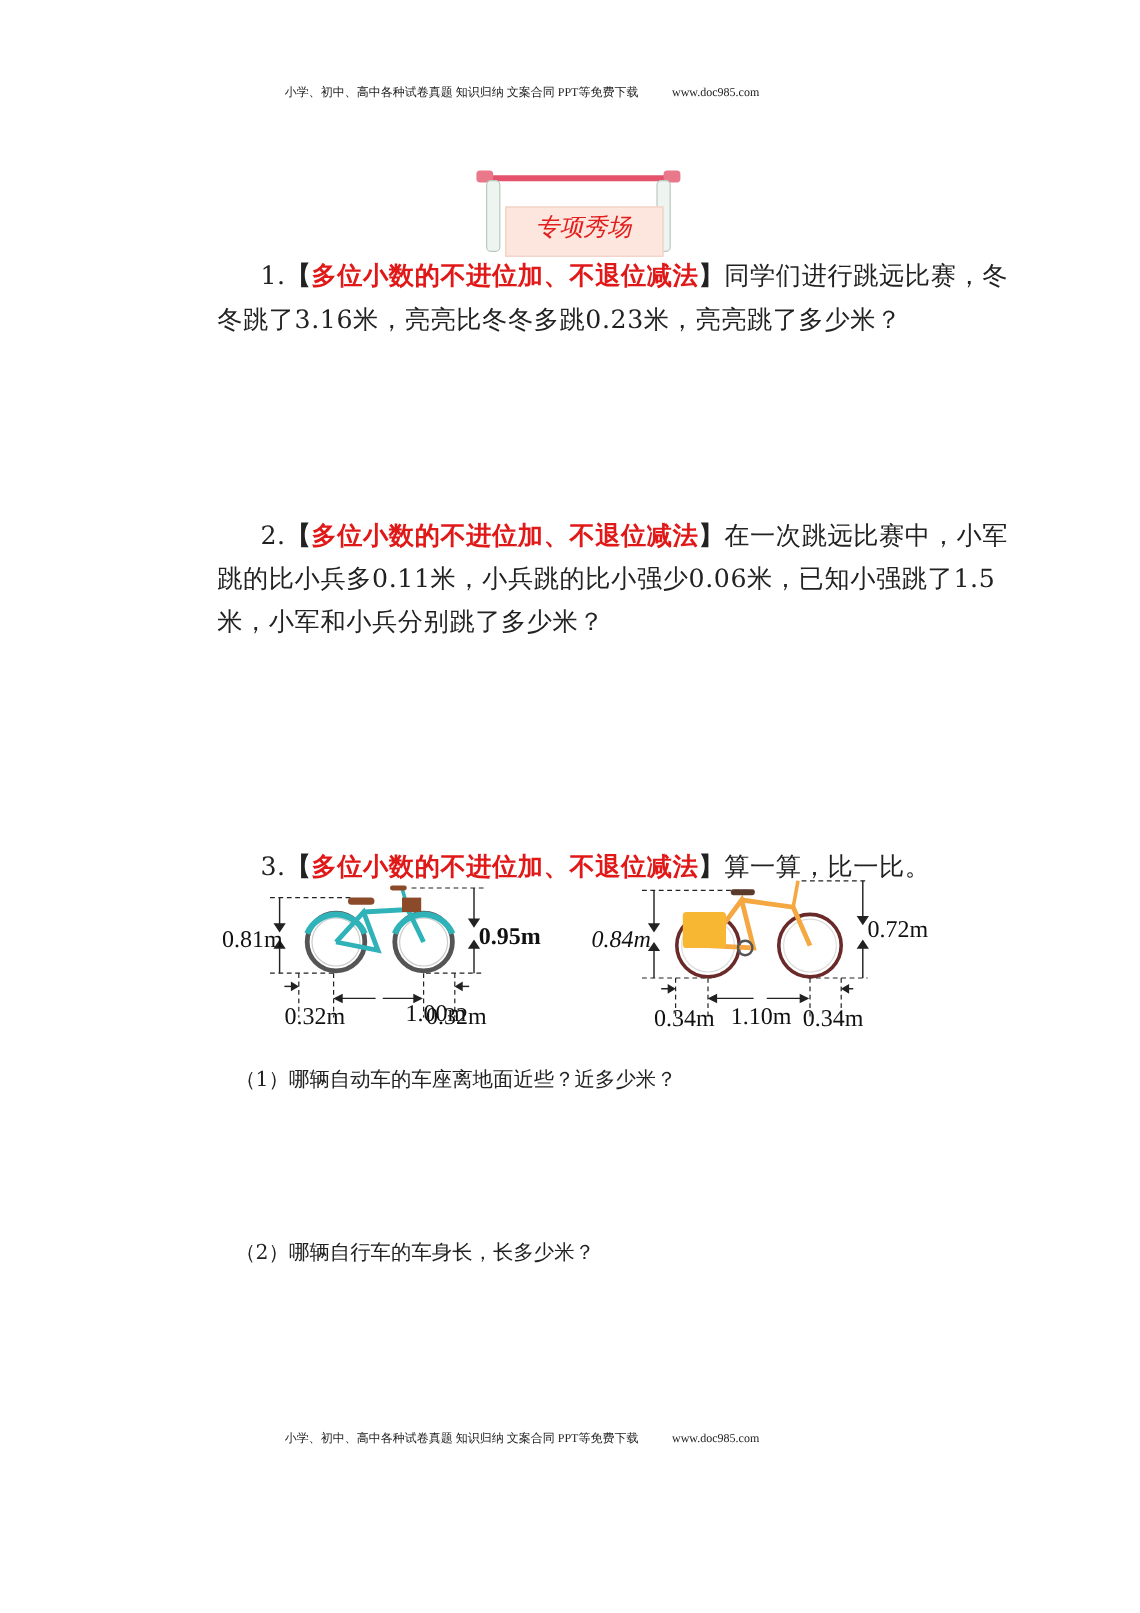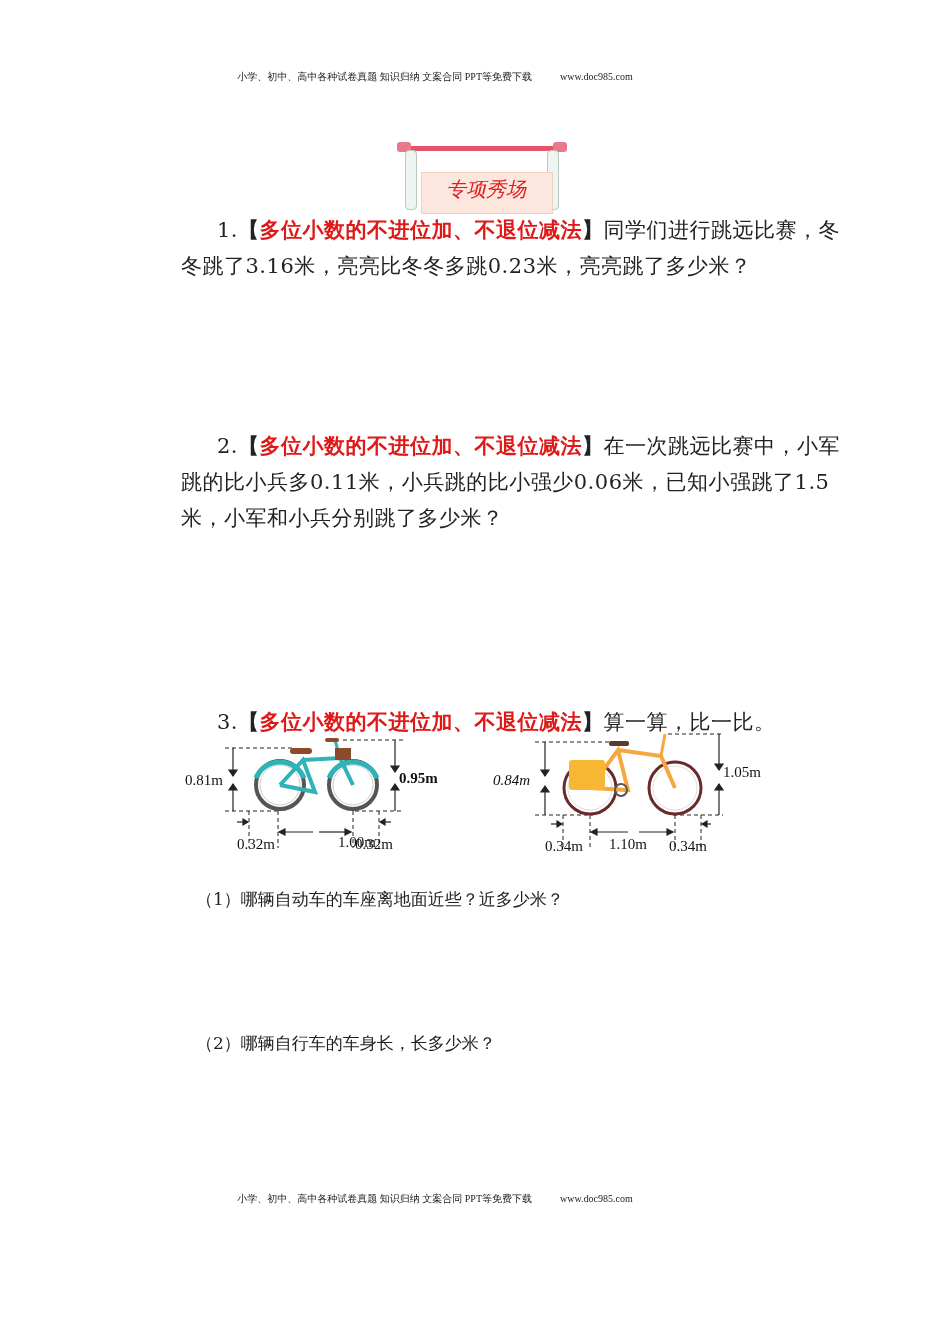--- a/index.html
+++ b/index.html
@@ -14,21 +14,21 @@
   .banner .pole { position:absolute; top:10px; width:10px; height:58px; background:#eef4f0; border:1px solid #b9c9be; border-radius:4px; }
   .banner .panel { position:absolute; left:26px; top:32px; width:130px; height:40px; background:#fde6dd; border:1px solid #f0cfc3; }
   .banner .title { position:absolute; left:26px; top:36px; width:130px; text-align:center; font-size:20px; color:#e11d1d;
                    font-family:"DejaVu Sans","Liberation Sans",sans-serif; }
   .q { position:absolute; left:145px; width:665px; font-size:21px; line-height:36px; letter-spacing:0.5px;margin-left:36px; }
   .q .indent { display:inline-block; width:36px; }
   .tag { color:#e01818; font-weight:bold; }
   .br { font-weight:bold; color:#222; }
   .sub { position:absolute; left:196px; font-size:17px; }
   .fig { position:absolute; }
-  .lbl { position:absolute; font-family:"Liberation Serif","DejaVu Serif",serif; font-size:15px; color:#111; }
+  .lbl { position:absolute; font-family:"Liberation Serif","DejaVu Serif",serif; font-size:20px; color:#111; }
 </style>
 </head>
 <body>
 
 <div class="hdr" style="top:70px;">
   <span>小学、初中、高中各种试卷真题 知识归纳 文案合同 PPT等免费下载</span><span class="url">www.doc985.com</span>
 </div>
 
 <div class="banner">
   <div class="rod"></div>
@@ -141,21 +141,21 @@
       <circle cx="182" cy="60" r="22" stroke="#ddd" stroke-width="1"></circle>
       <polyline points="97,60 125,22 135,62 97,60" stroke="#f5a742" stroke-width="4"></polyline>
       <polyline points="125,22 168,28 182,60" stroke="#f5a742" stroke-width="4"></polyline>
       <line x1="168" y1="28" x2="172" y2="6" stroke="#f5a742" stroke-width="3"></line>
       <circle cx="128" cy="62" r="6" stroke="#555" stroke-width="2"></circle>
     </g>
     <rect x="116" y="13" width="20" height="5" rx="2" fill="#5a3a2a"></rect>
     <rect x="76" y="32" width="36" height="30" rx="3" fill="#f7b733"></rect>
   </svg>
   <div class="lbl" style="left:0; top:44px;font-style:italic;">0.84m</div>
-  <div class="lbl" style="left:230px; top:36px;">1.05m</div>
+  <div class="lbl" style="left:230px; top:36px;">0.72m</div>
   <div class="lbl" style="left:52px; top:110px;">0.34m</div>
   <div class="lbl" style="left:116px; top:108px;">1.10m</div>
   <div class="lbl" style="left:176px; top:110px;">0.34m</div>
 </div>
 
 <div class="sub" style="top:888px;">（1）哪辆自动车的车座离地面近些？近多少米？</div>
 <div class="sub" style="top:1032px;">（2）哪辆自行车的车身长，长多少米？</div>
 
 <div class="hdr" style="top:1192px;">
   <span>小学、初中、高中各种试卷真题 知识归纳 文案合同 PPT等免费下载</span><span class="url">www.doc985.com</span>

